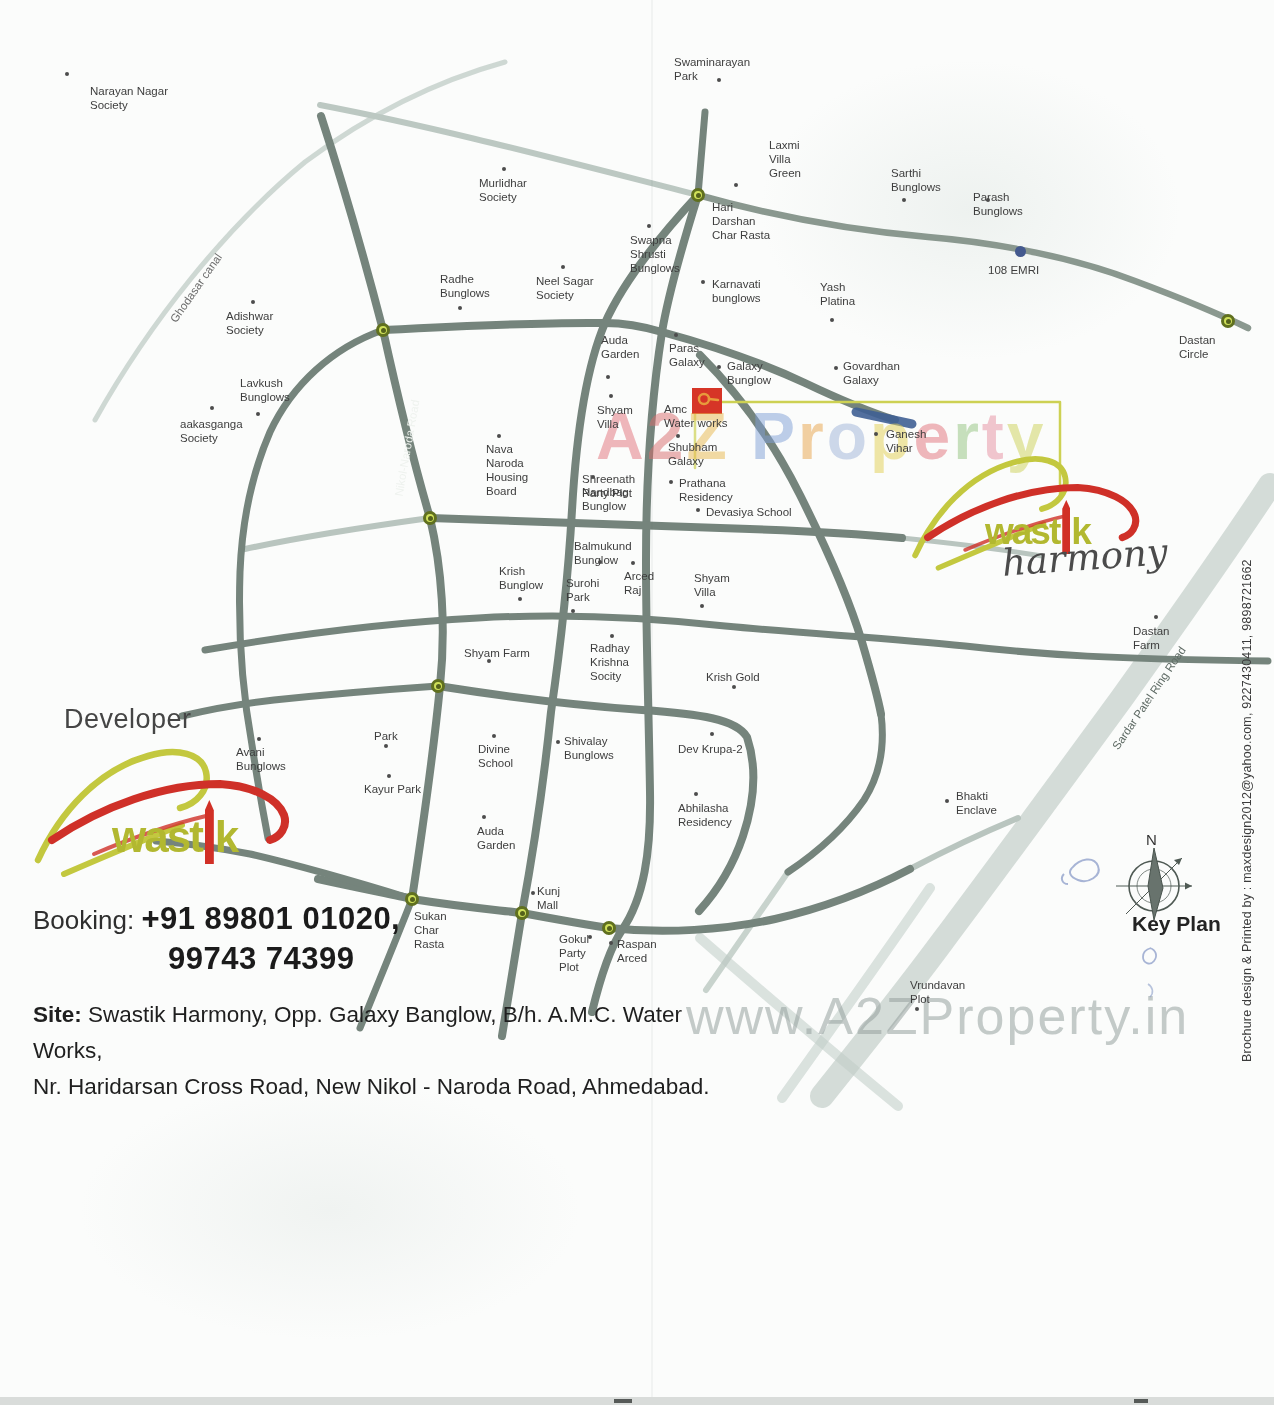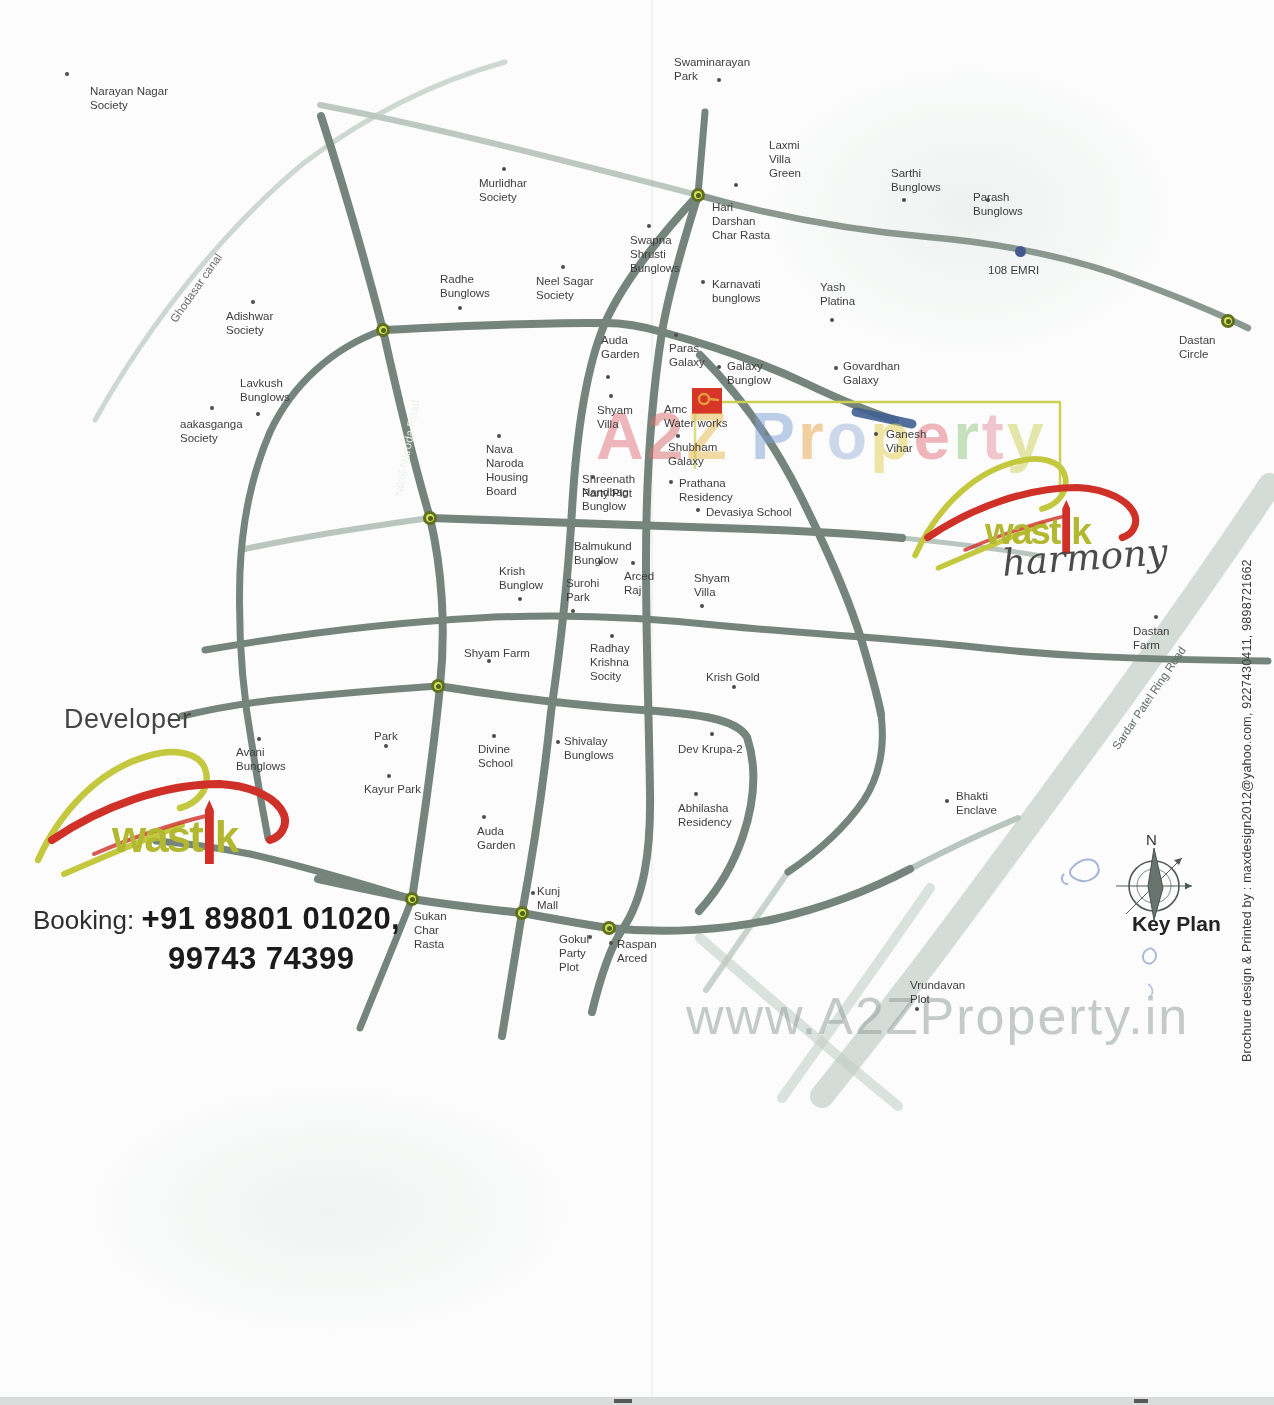--- a/index.html
+++ b/index.html
@@ -319,18 +319,20 @@
   <path d="M1150,948 c6,2 8,8 4,13 c-4,5 -11,2 -11,-4 c0,-5 4,-8 8,-9" stroke="#8b9cc8" stroke-width="1.8" opacity=".75"></path>
   <path d="M1148,984 c5,3 6,9 2,13" stroke="#8b9cc8" stroke-width="1.6" opacity=".6"></path>
 </svg>
 
 <div class="developer-heading">Developer</div>
 <div class="booking-line">
   <span class="booking-label">Booking: </span><span class="booking-num">+91 89801 01020,</span>
 </div>
 <div class="booking-line2 booking-num">99743 74399</div>
 <div class="site-text">
+  <div><b>Site:</b><span> Swastik Harmony,  Opp. Galaxy Banglow, B/h. A.M.C. Water Works,</span></div>
+  <div>Nr. Haridarsan Cross Road, New Nikol - Naroda Road,  Ahmedabad.</div>
 </div>
 <div class="credit-vertical">Brochure design &amp; Printed by :  maxdesign2012@yahoo.com, 9227430411, 9898721662</div>
 
 <div class="bottom-strip"></div>
 <div class="strip-mark" style="left:614px;width:18px;"></div>
 <div class="strip-mark" style="left:1134px;width:14px;"></div>
 
 </body></html>

